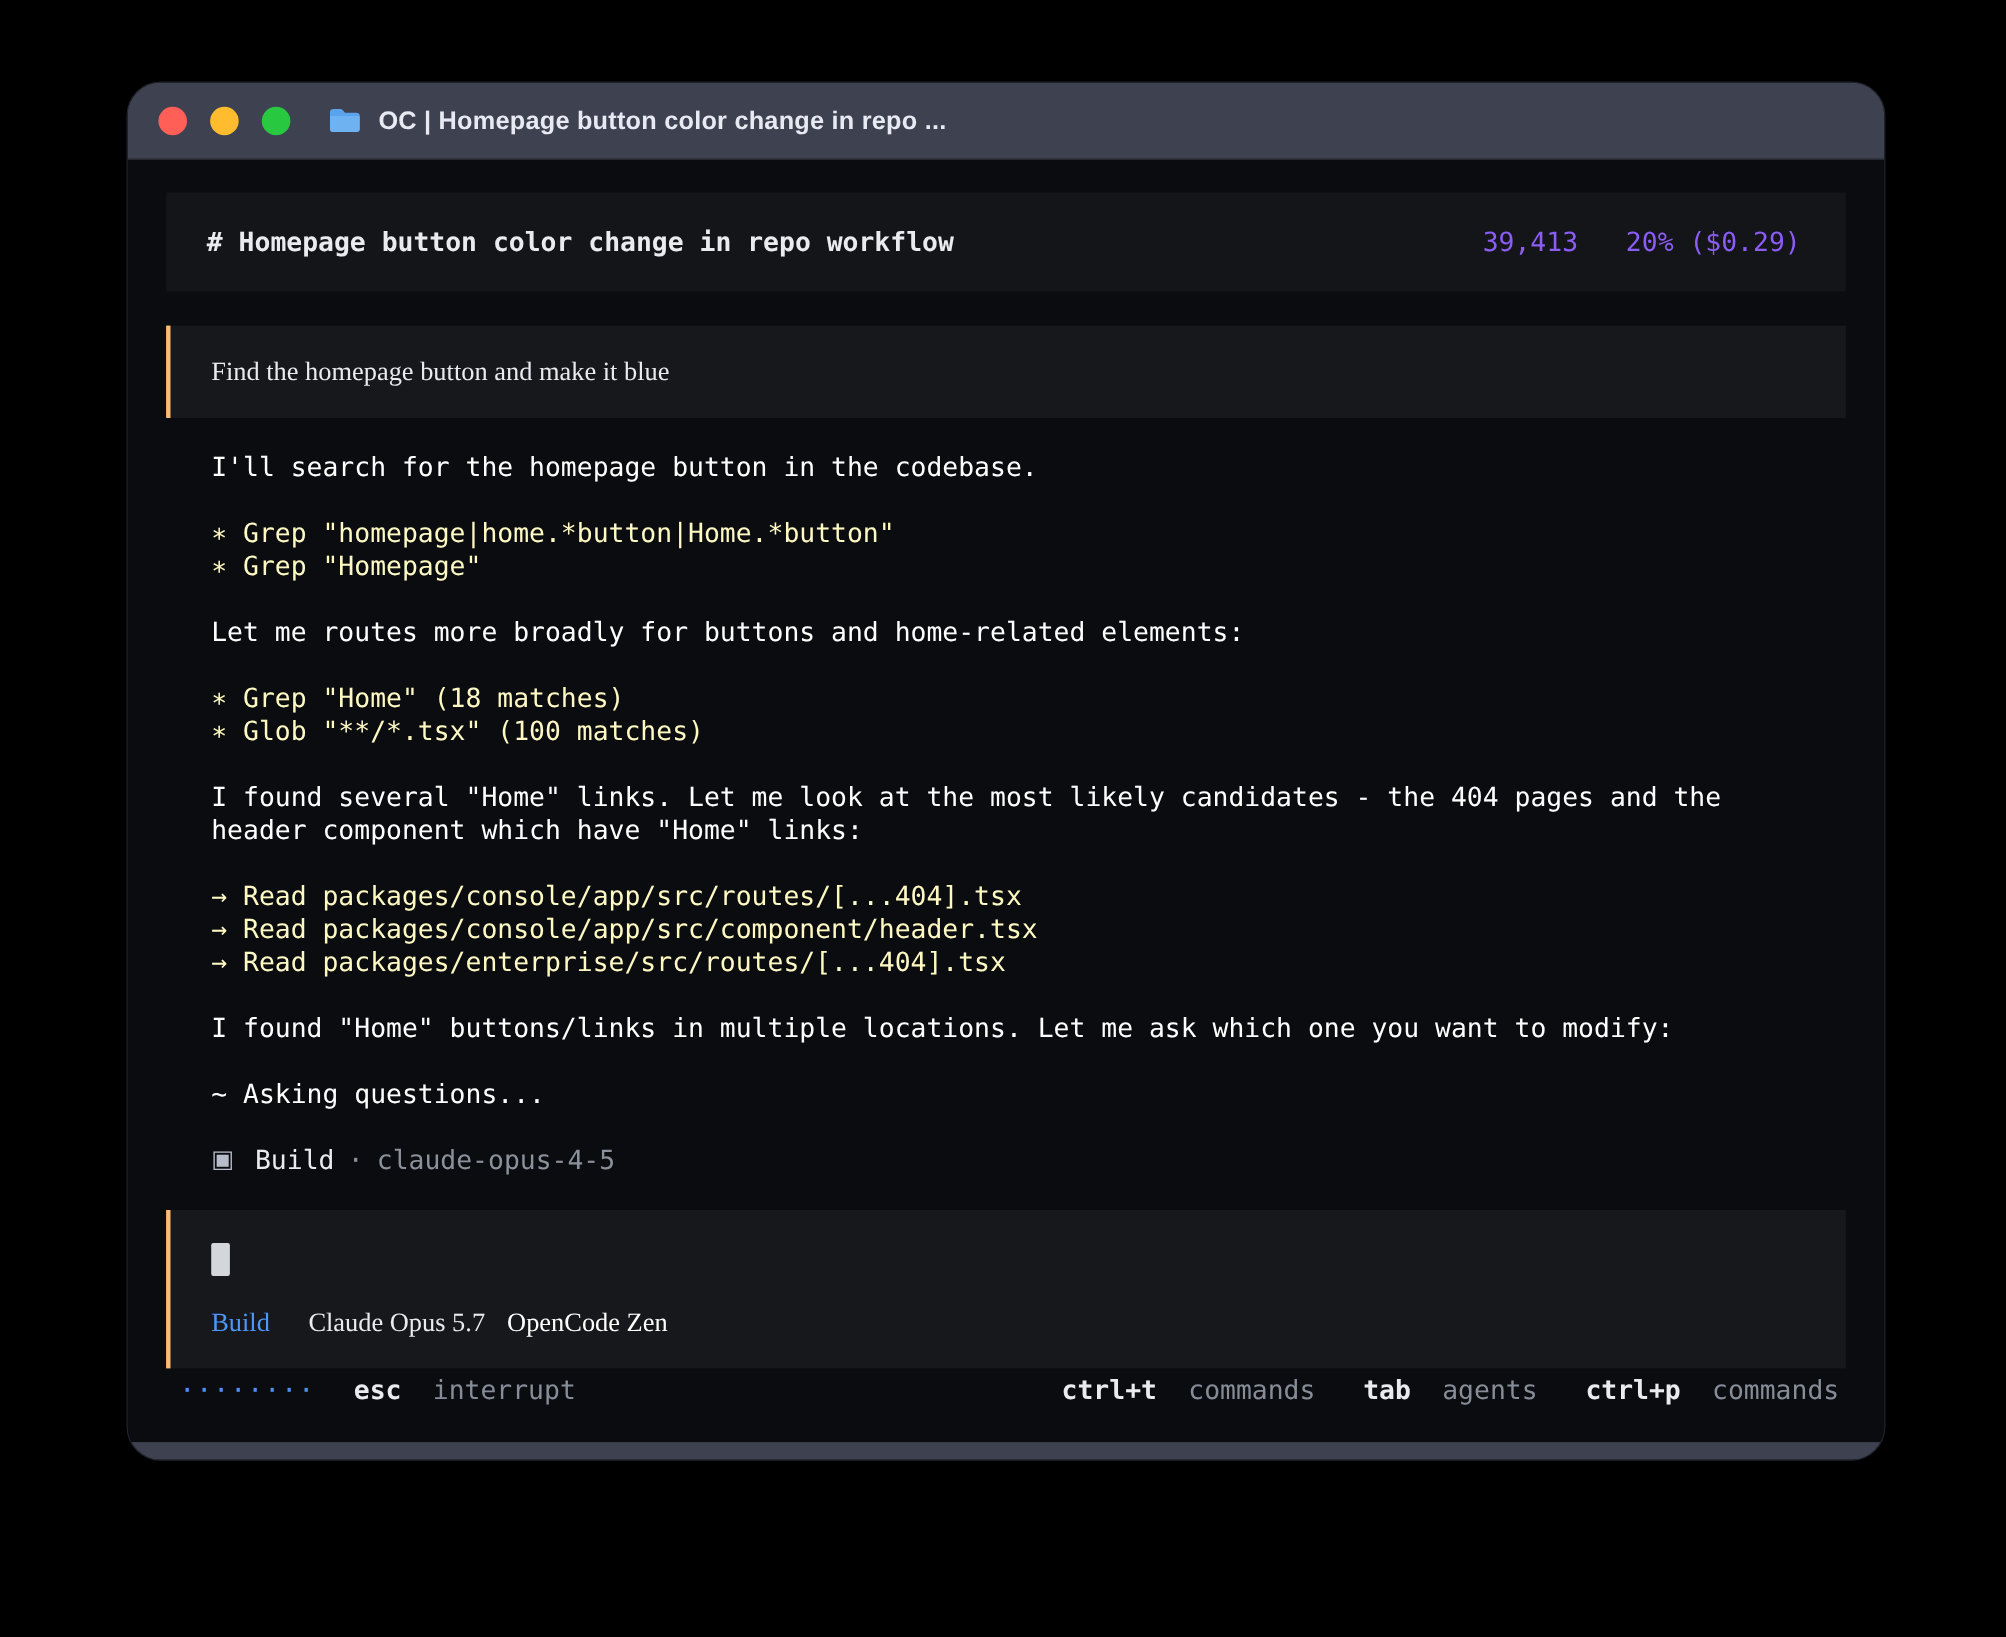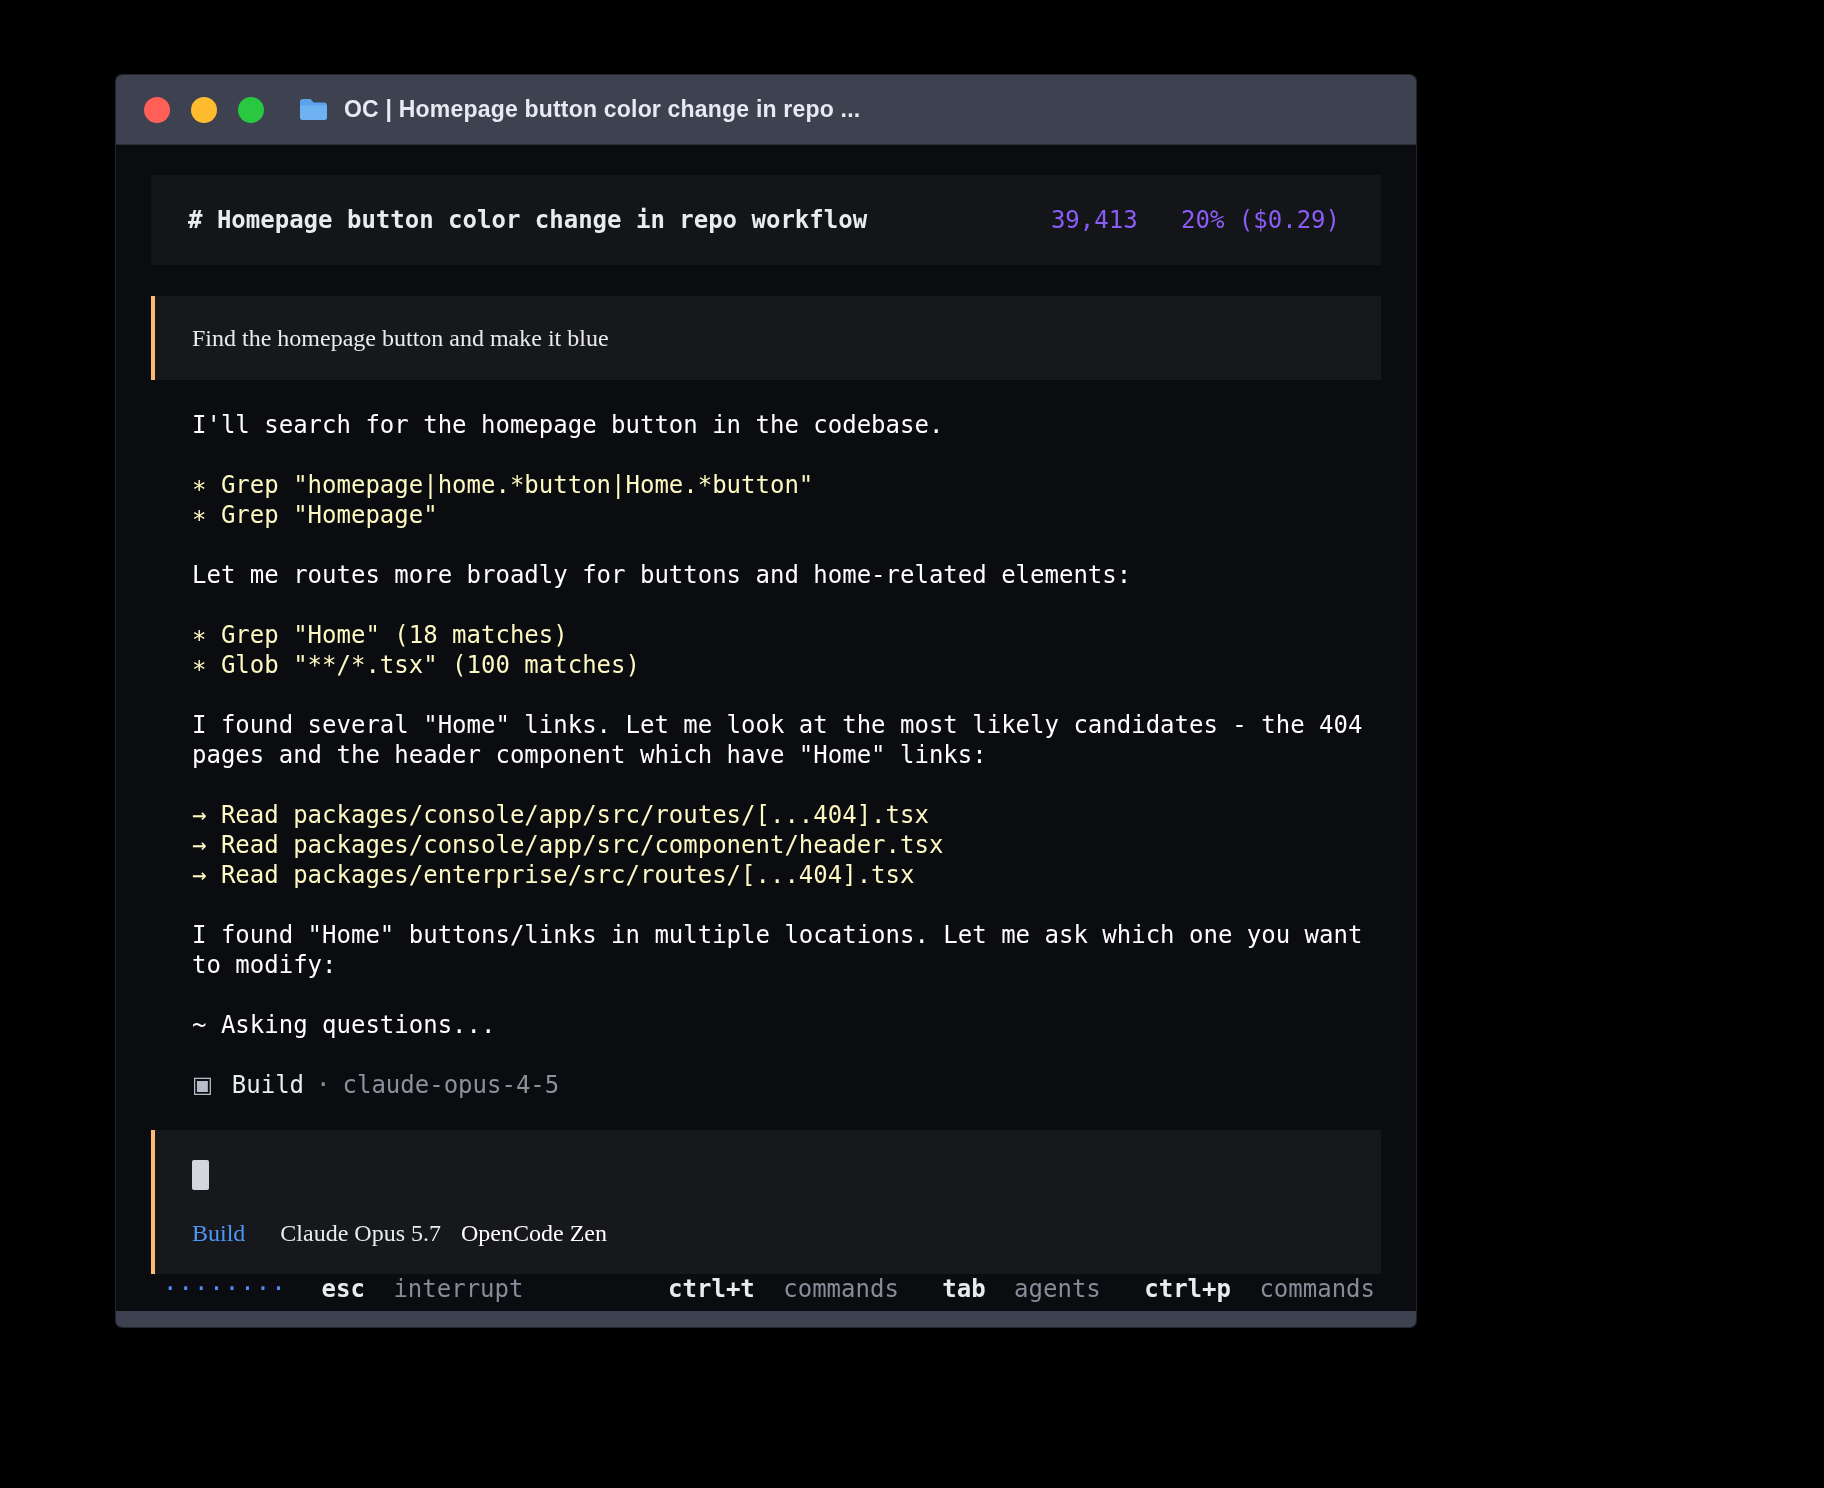--- a/index.html
+++ b/index.html
@@ -2,22 +2,22 @@
 <html><head>
 <meta charset="utf-8">
 <style>
   * { margin:0; padding:0; box-sizing:border-box; }
   html,body { background:#000; }
   body {
     width:1824px; height:1488px; position:relative; overflow:hidden;
     font-family:"DejaVu Sans Mono", monospace;
   }
   .window {
-    position:absolute; left:116px; top:75px; width:1300px; height:1252px;
-    background:#0b0c0f; border-radius:6px; overflow:hidden;
+    position:absolute; left:116px; top:75px; width:1597px; height:1252px;
+    background:#0b0c0f; border-radius:30px; overflow:hidden;
     display:flex; flex-direction:column;
     box-shadow:0 0 0 1px #23252e, 0 40px 90px rgba(0,0,0,.9);
   }
   
   .titlebar {
     flex:0 0 70px; background:#3d4150; display:flex; align-items:center;
     padding:0 28px; border-bottom:1px solid #2a2d37;
   }
   .traffic { display:flex; gap:21px; }
   .light { width:26px; height:26px; border-radius:50%; border:none; padding:0; cursor:default; }

